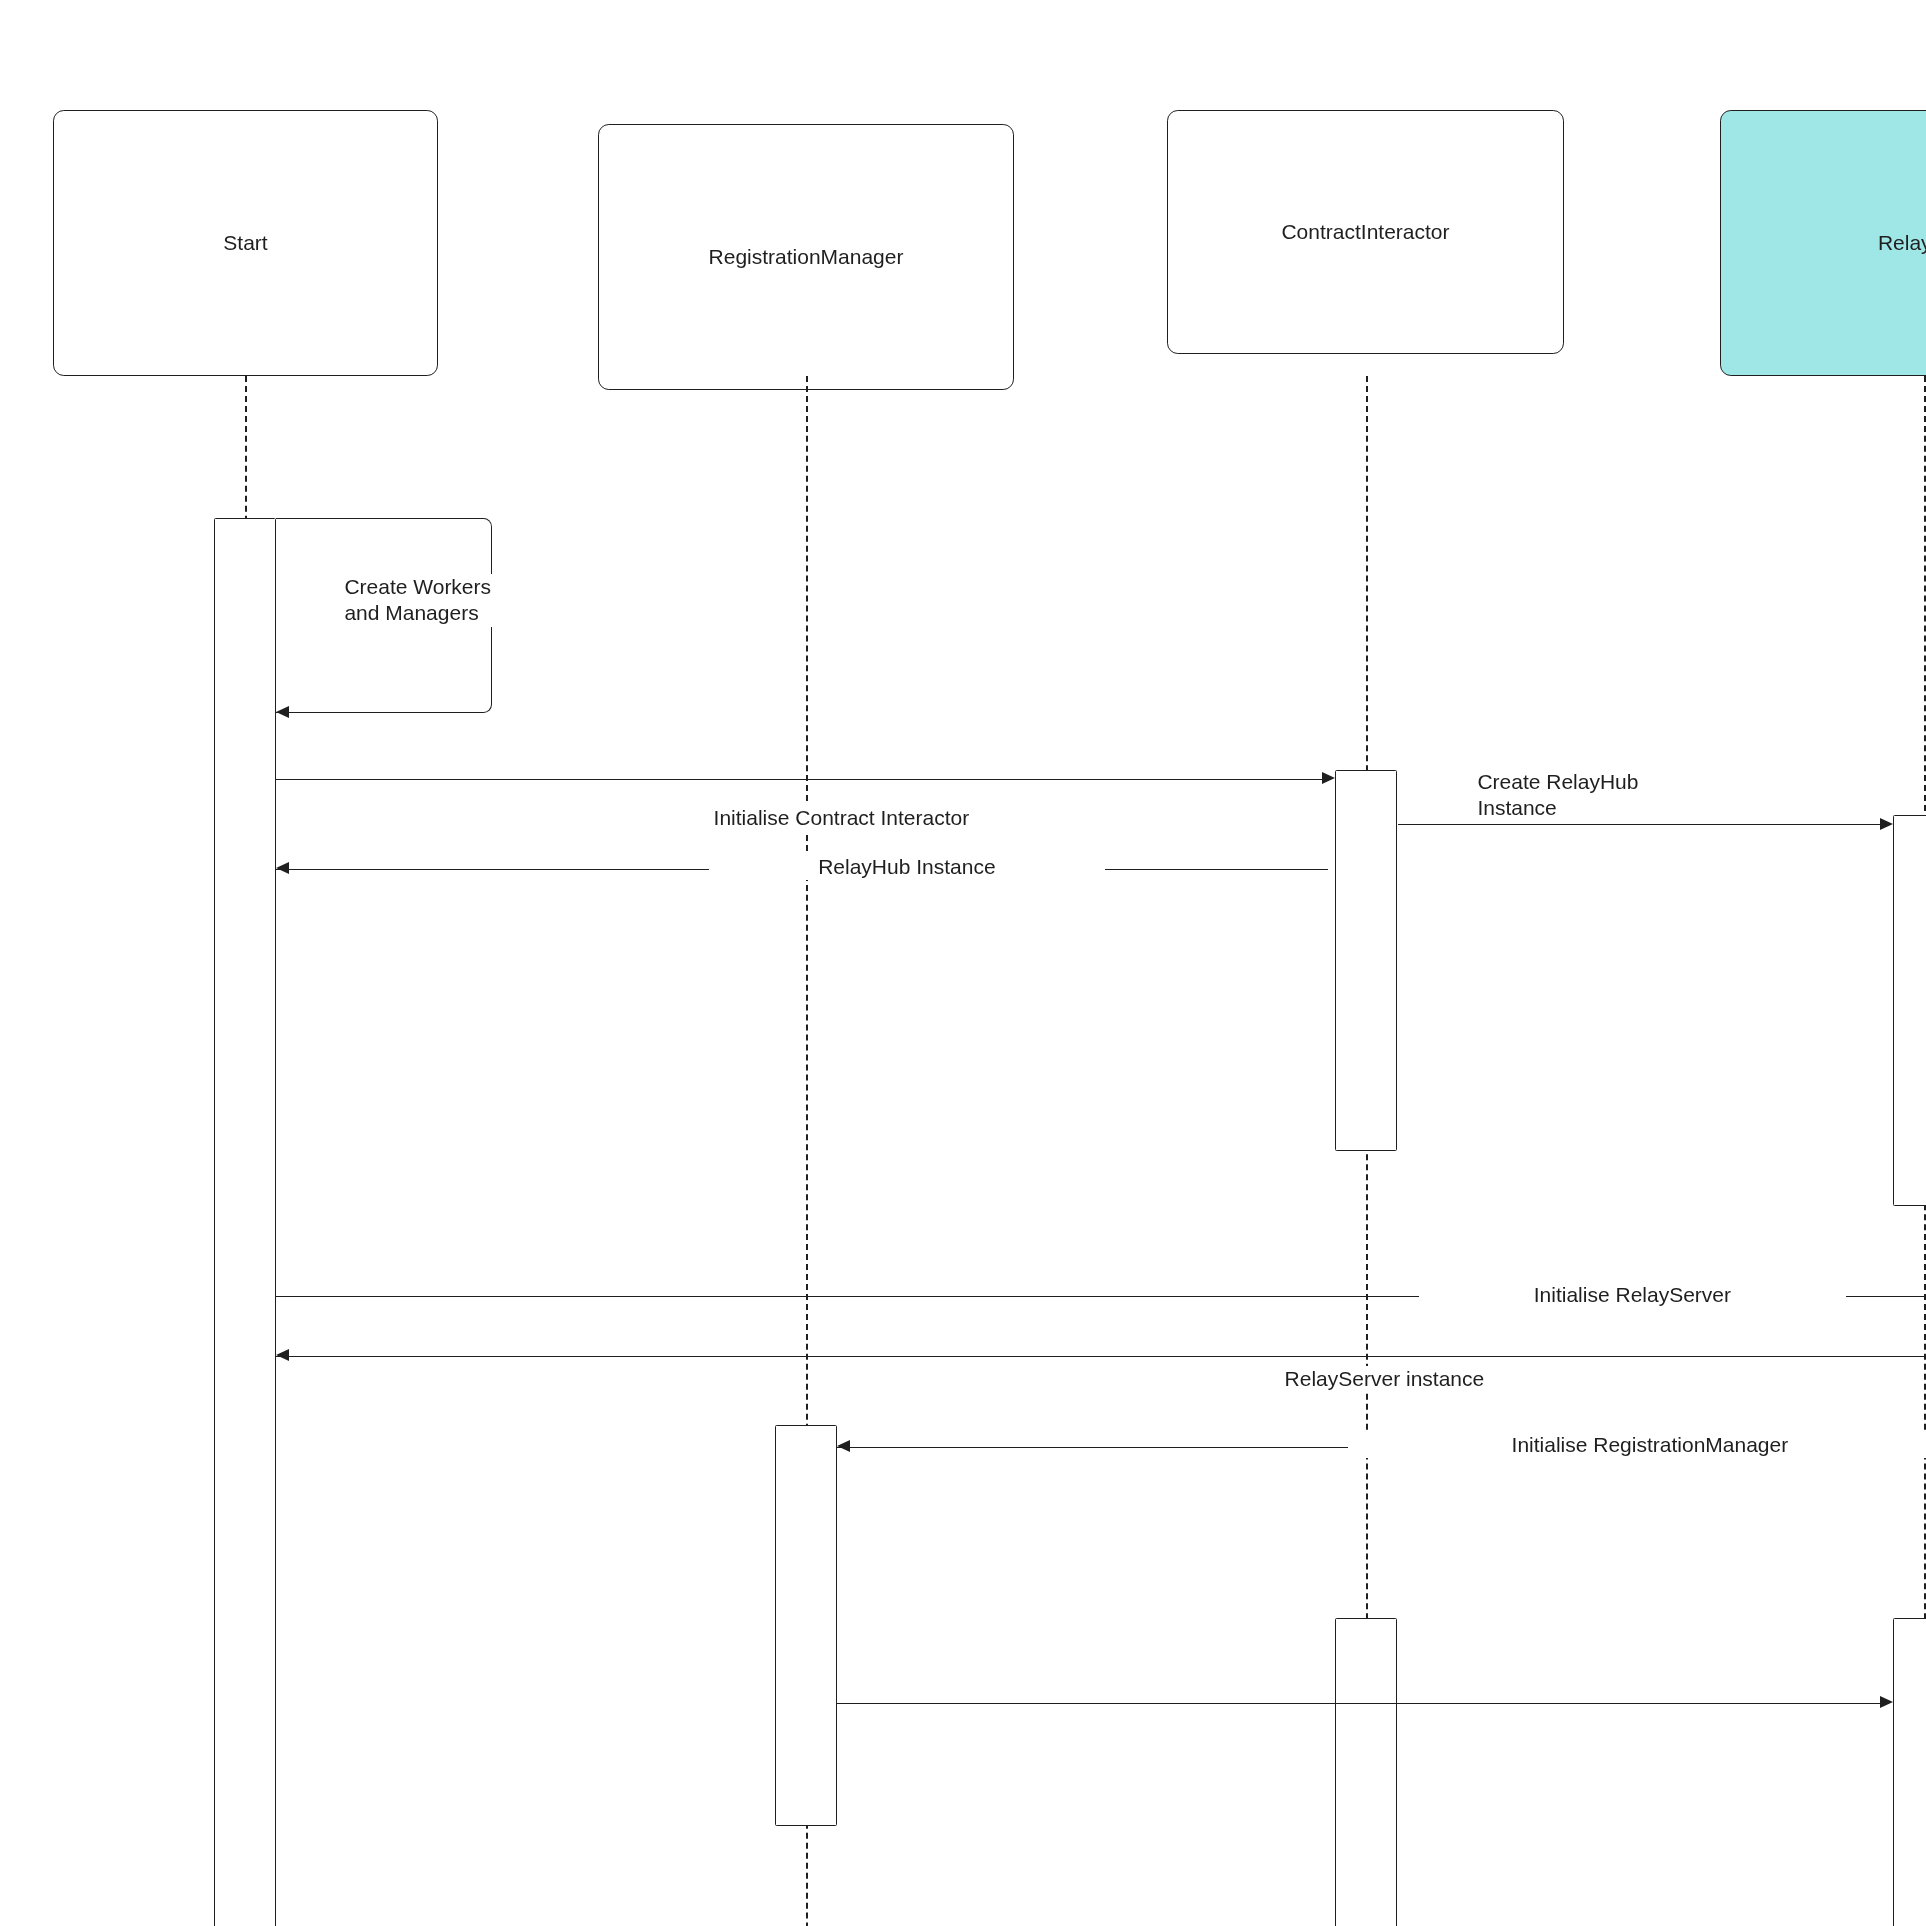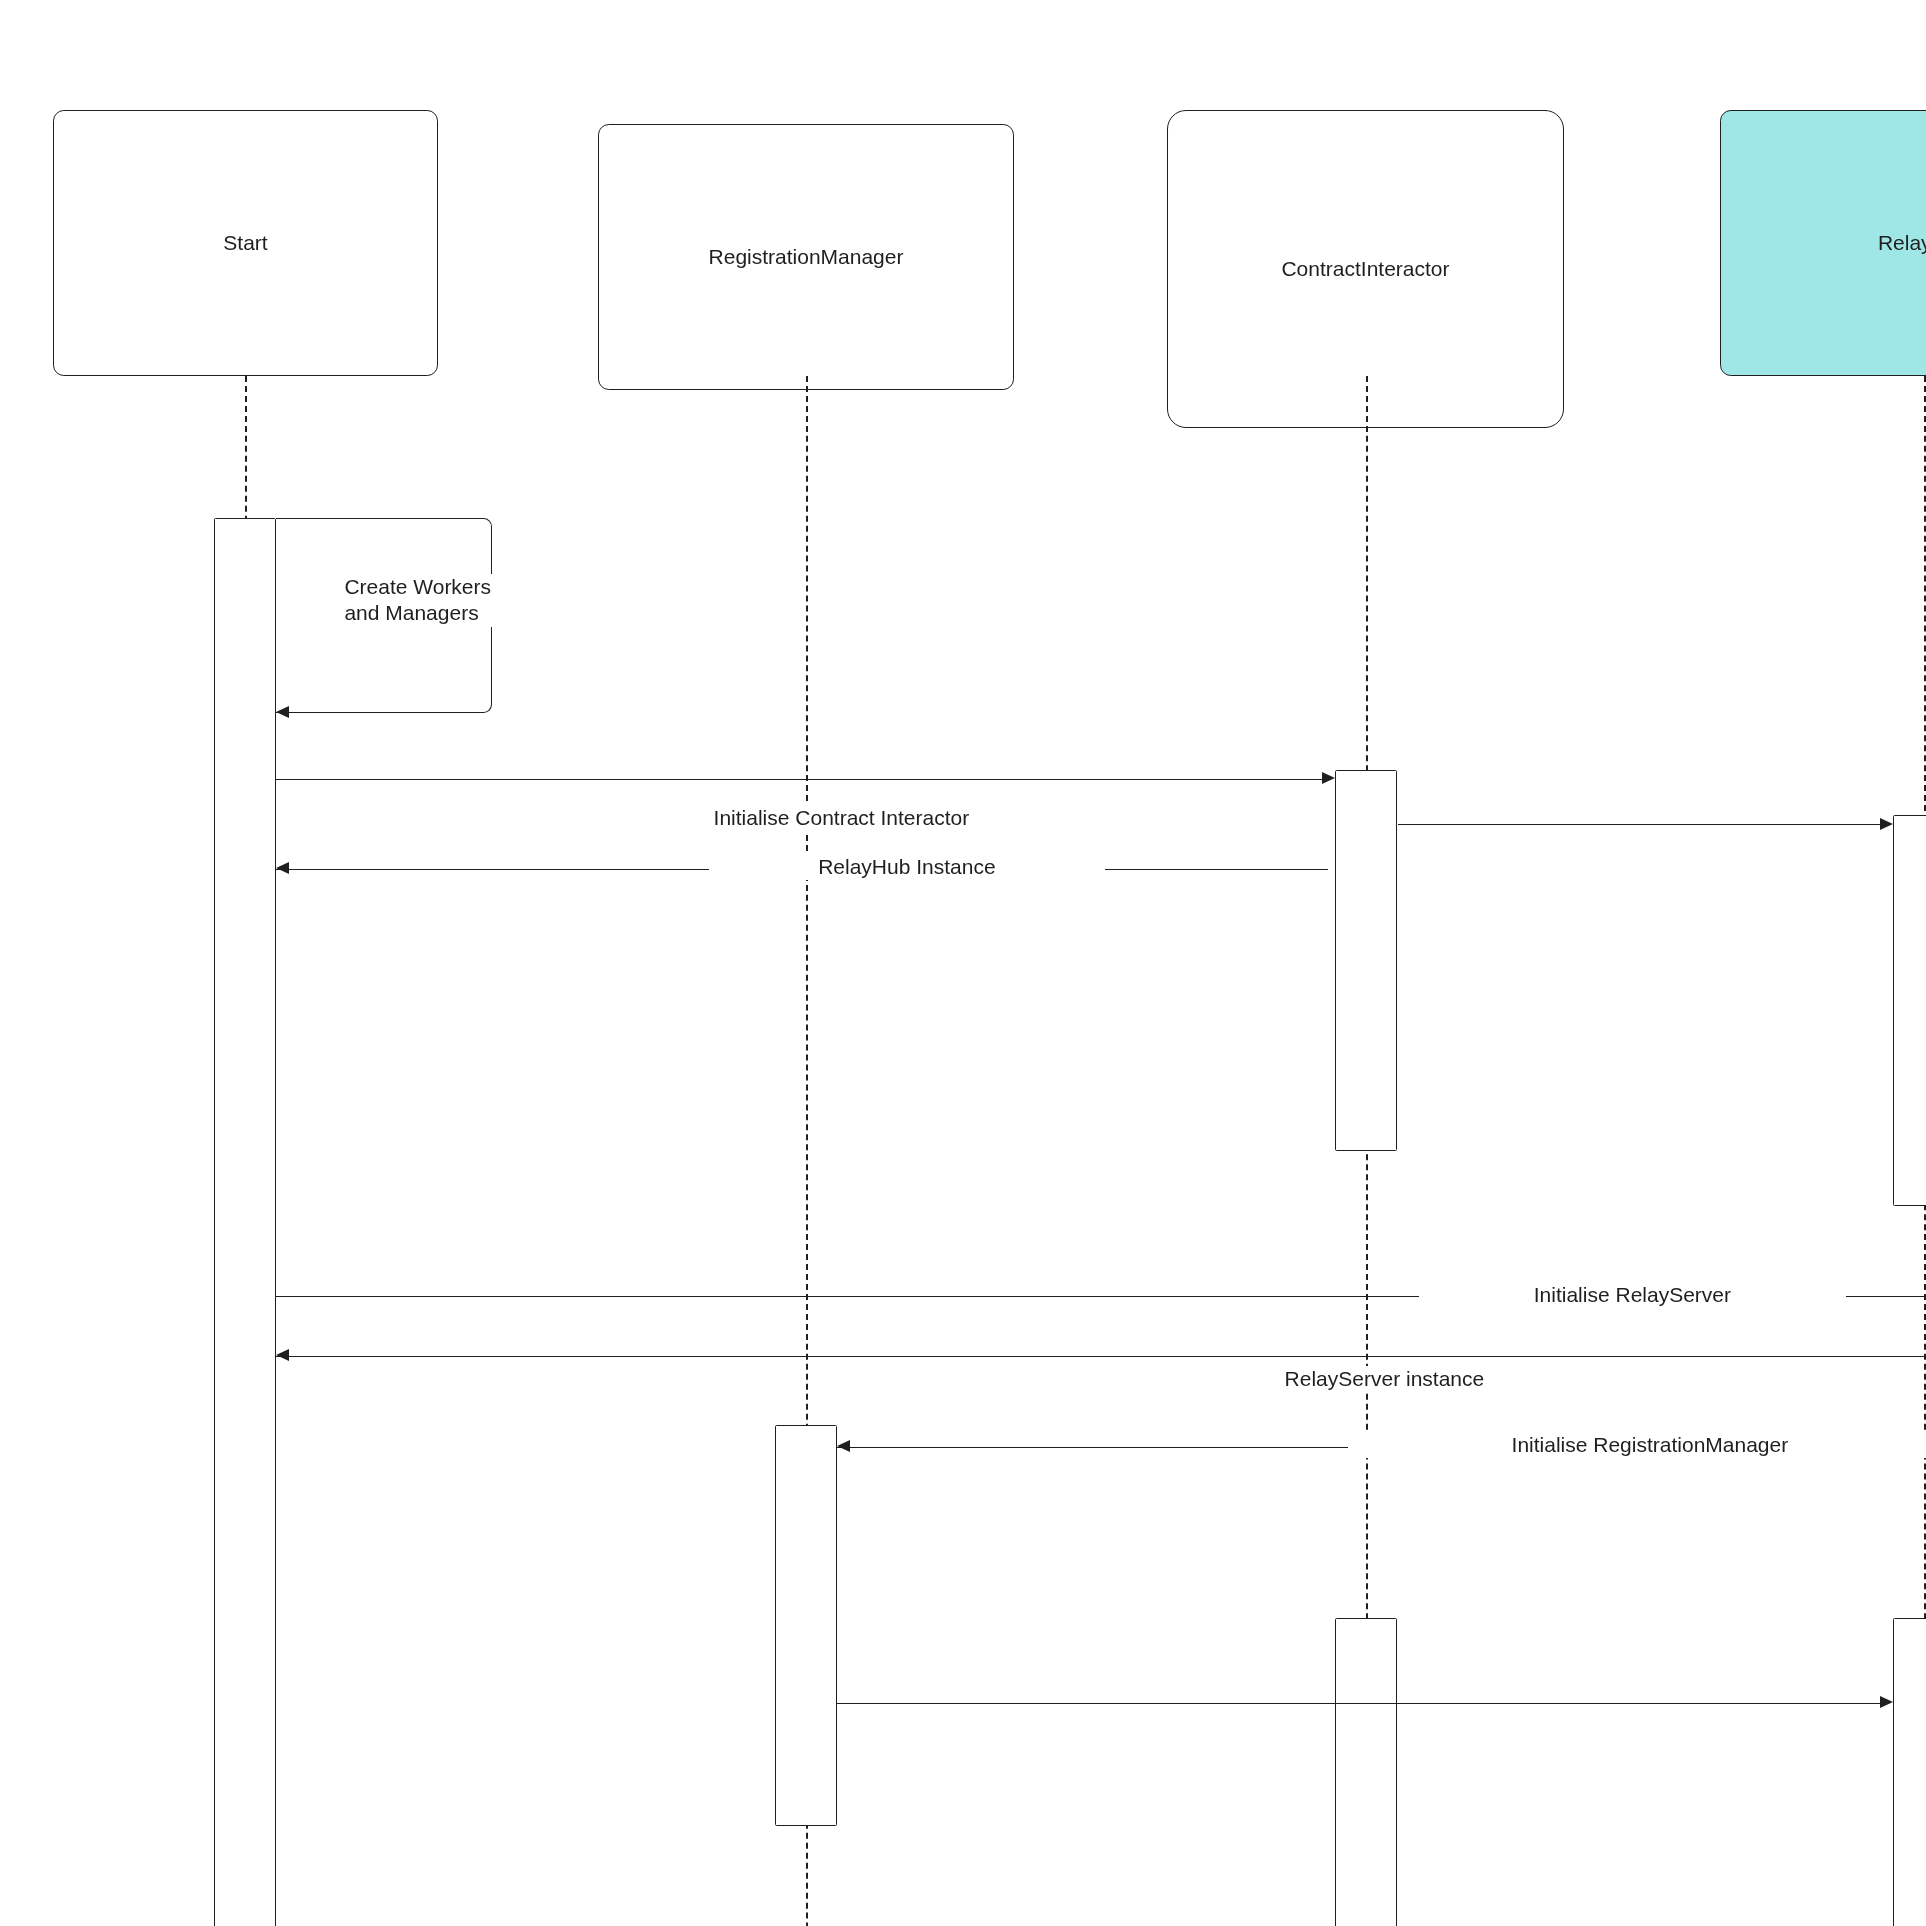--- a/index.html
+++ b/index.html
@@ -93,21 +93,21 @@
 <div id="canvas">
 
   <div class="participant" style="left:53px; top:110px; width:385px; height:266px;">
     <span>Start</span>
   </div>
 
   <div class="participant" style="left:598px; top:124px; width:416px; height:266px;">
     <span>RegistrationManager</span>
   </div>
 
-  <div class="participant" style="left:1167px; top:110px; width:397px; height:318px;border-radius:19px;">
+  <div class="participant" style="left:1167px; top:110px; width:397px; height:244px;">
     <span>ContractInteractor</span>
   </div>
 
   <div class="participant highlight" style="left:1720px; top:110px; width:408px; height:266px;">
     <span>RelayHub</span>
   </div>
 
   <div class="lifeline" style="left:245px; top:376px; height:2271px;"></div>
   <div class="lifeline" style="left:806px; top:376px; height:2271px;"></div>
   <div class="lifeline" style="left:1366px; top:376px; height:2271px;"></div>
@@ -129,20 +129,22 @@
   <div class="arrow-head arrow-left" style="left:276px; top:706px;"></div>
   <div class="msg-label" style="left:339px; top:562px; width:331px;margin-top:12px;">Create Workers
 and Managers</div>
 
   <div class="msg-line" style="left:276px; top:779px; width:1048px;"></div>
   <div class="arrow-head arrow-right" style="left:1322px; top:772px;"></div>
   <div class="msg-label" style="left:555px; top:765px; width:562px; text-align:center;margin-top:40px;">Initialise Contract Interactor</div>
 
   <div class="msg-line" style="left:1398px; top:824px; width:483px;"></div>
   <div class="arrow-head arrow-right" style="left:1880px; top:818px;"></div>
+  <div class="msg-label" style="left:1472px; top:769px; width:347px;">Create RelayHub
+Instance</div>
 
   <div class="msg-line" style="left:276px; top:869px; width:1052px;"></div>
   <div class="arrow-head arrow-left" style="left:276px; top:862px;"></div>
   <div class="msg-label" style="left:709px; top:854px; width:385px; text-align:center;">RelayHub Instance</div>
 
   <div class="msg-line" style="left:276px; top:1296px; width:2173px;"></div>
 
   <div class="msg-label" style="left:1419px; top:1282px; width:416px; text-align:center;">Initialise RelayServer</div>
 
   <div class="msg-line" style="left:276px; top:1356px; width:2174px;"></div>

